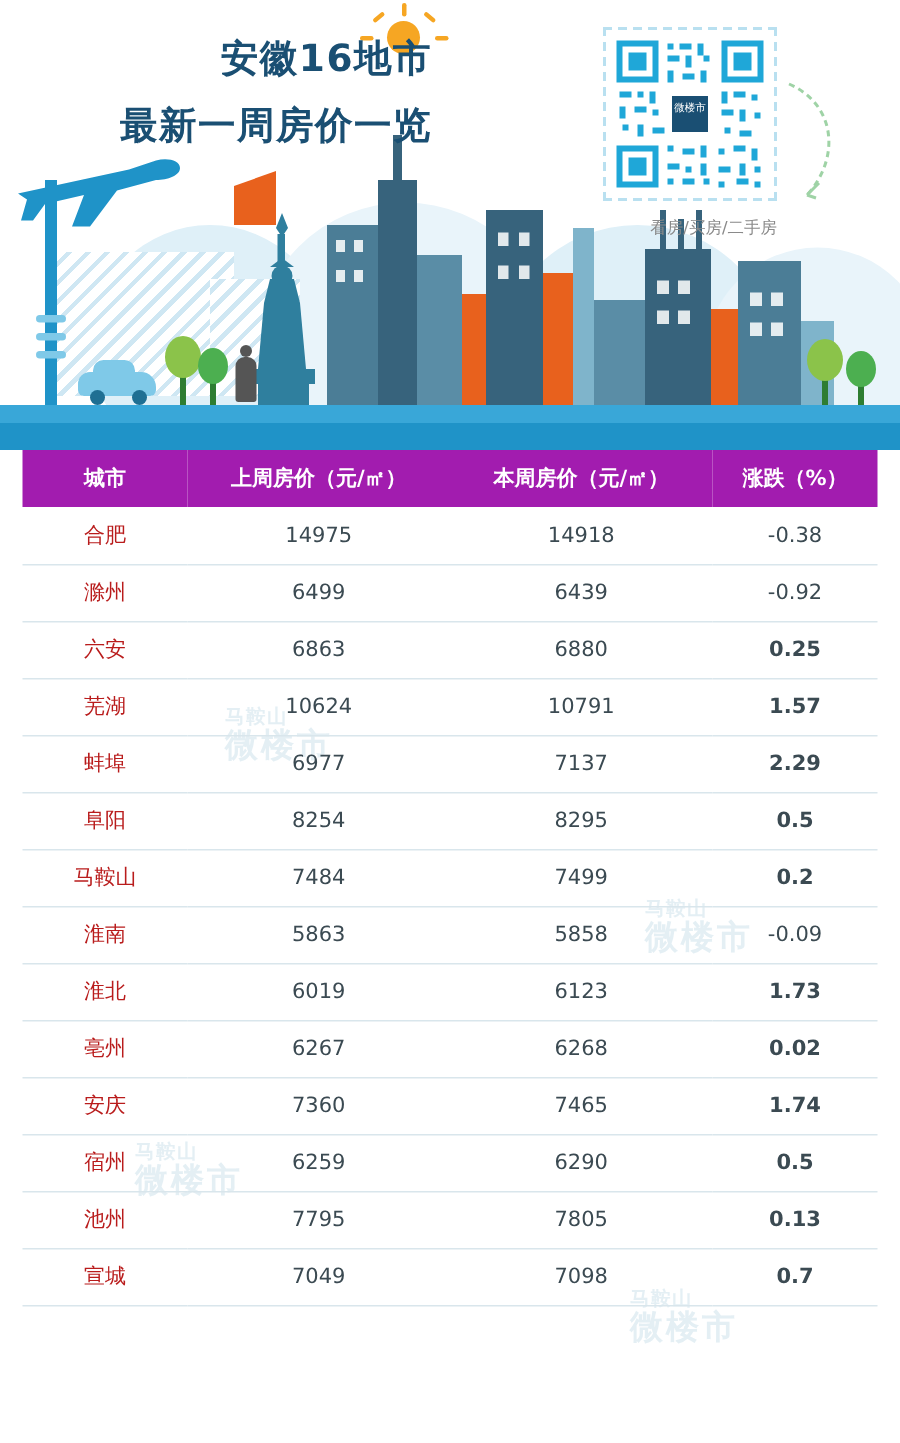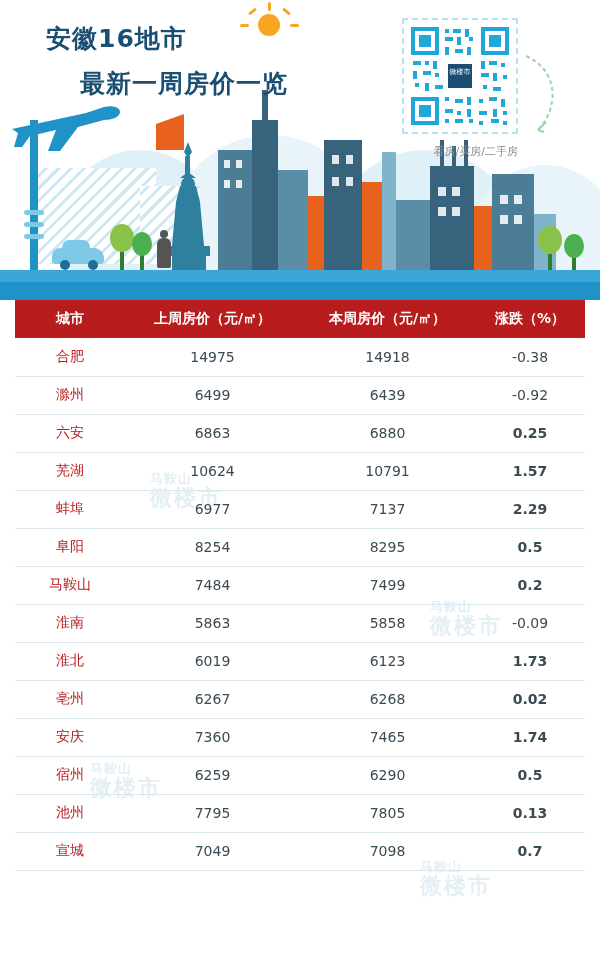--- a/index.html
+++ b/index.html
@@ -165,20 +165,21 @@
   .person-body {
     position:absolute; left:157px; bottom:32px; width:14px; height:30px;
     background:#555; border-radius: 6px 6px 2px 2px;
   }
 
   
   .title-wrap {
     position: absolute;
     left: 46px; top: 22px;
     z-index: 20;
+    text-align: right;
   }
   .title-line1 {
     font-family: "DejaVu Sans", sans-serif;
     font-weight: bold;
     font-size: 25px;
     color: #1a4f73;
     letter-spacing: 1px;
     white-space: nowrap;
   }
   .title-line2 {
@@ -255,21 +256,21 @@
     width: 600px;
     background: #ffffff;
   }
   table.price {
     width: 570px;
     margin: 0 15px;
     border-collapse: collapse;
     table-layout: fixed;
   }
   table.price thead th {
-    background: #b91c1c;
+    background: #a21caf;
     color: #ffffff;
     font-family: "DejaVu Sans", sans-serif;
     font-size: 14px;
     font-weight: bold;
     height: 38px;
     text-align: center;
     border: none;
   }
   table.price tbody td {
     height: 38px;

